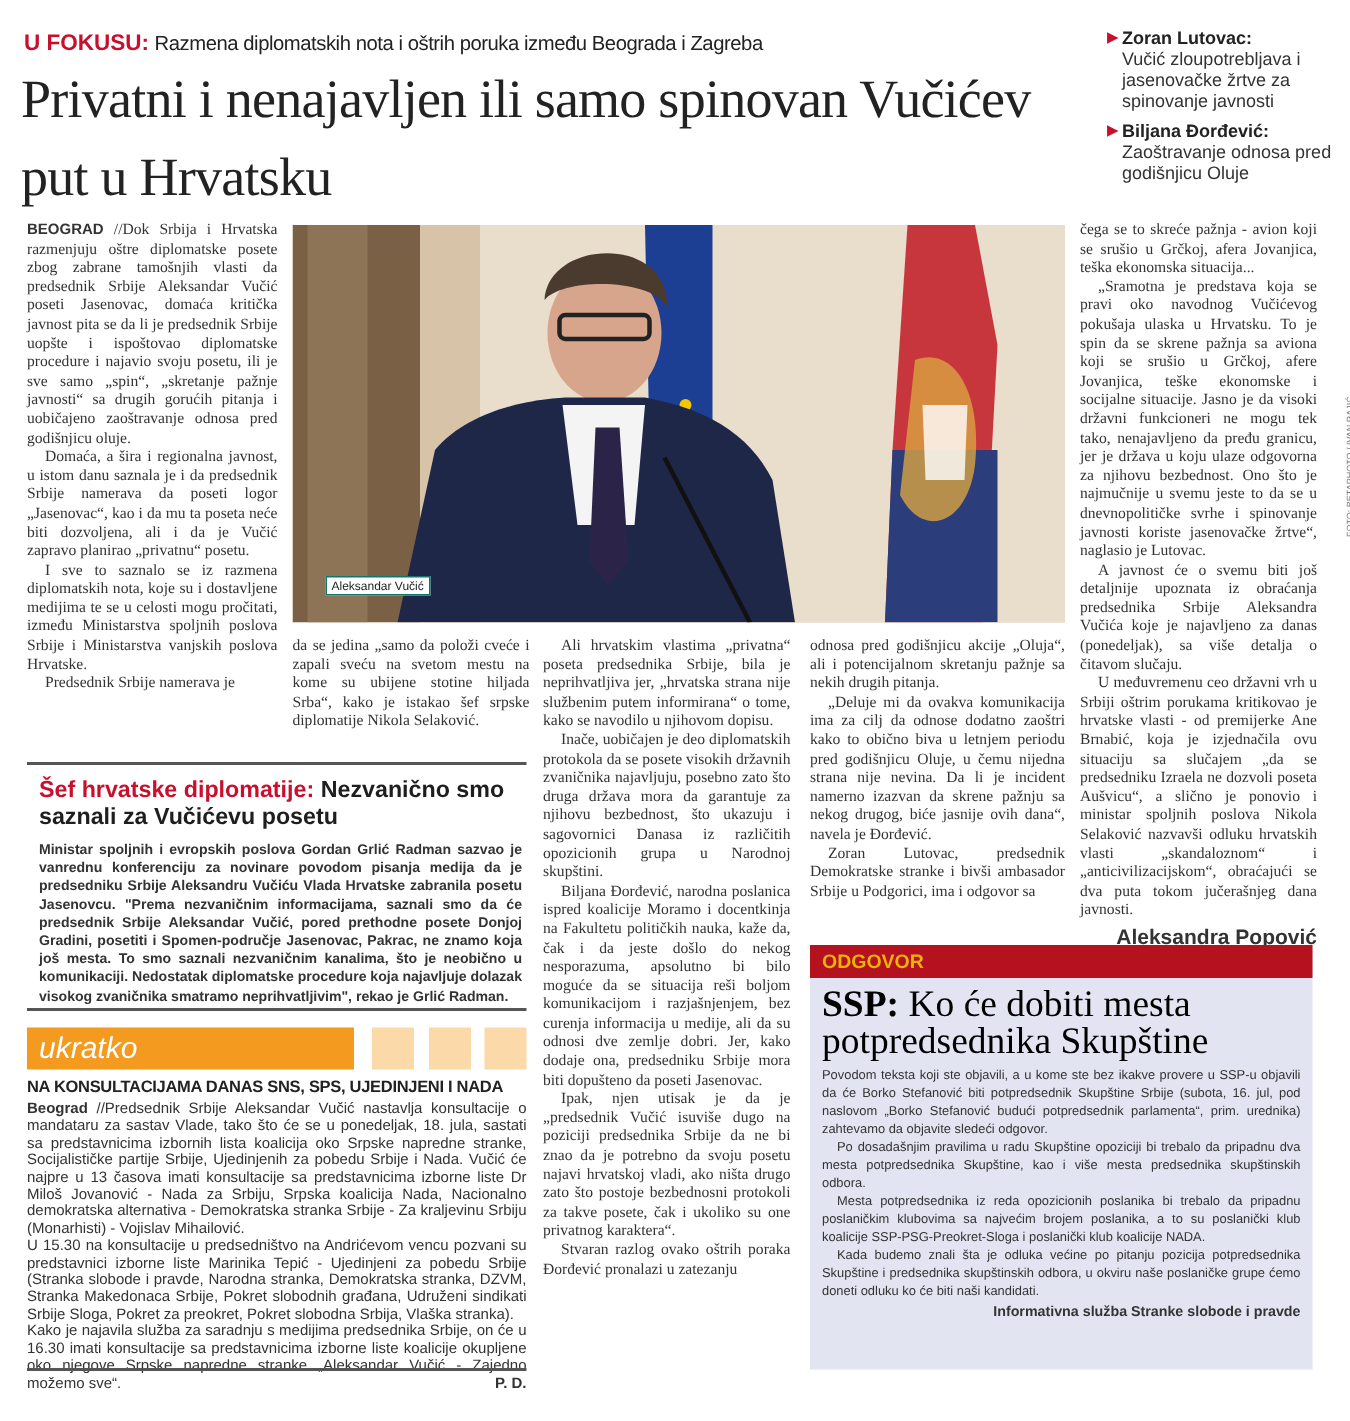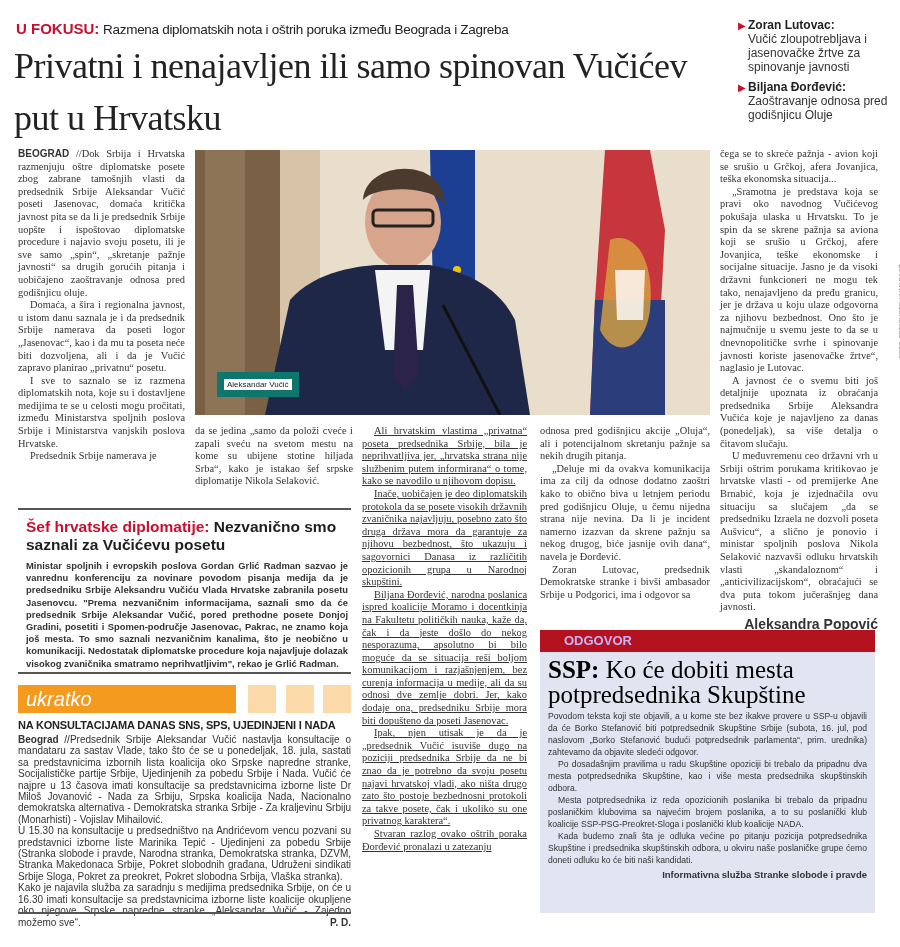--- a/index.html
+++ b/index.html
@@ -11,32 +11,32 @@
   .headline{left:14px;top:40px;width:720px;font-family:"Liberation Serif",serif;font-size:36px;line-height:52px;color:#222;letter-spacing:-0.5px;}
   .side-teasers{left:738px;top:18px;width:155px;}
   .teaser{margin-bottom:6px;font-family:"Liberation Sans",sans-serif;font-size:12px;line-height:14px;color:#333;padding-left:10px;position:relative;}
   .teaser .arrow{position:absolute;left:0;top:1px;color:#c8102e;font-size:10px;}
   .teaser b{display:block;color:#222;}
   .col{font-family:"Liberation Serif",serif;font-size:10.4px;line-height:12.6px;color:#333;text-align:justify;}
   .col p{margin:0;text-indent:12px;}
   .col p.first{text-indent:0;}
   .dateline{font-family:"Liberation Sans",sans-serif;font-weight:bold;font-size:10px;}
   .photo{left:195px;top:150px;width:515px;height:265px;overflow:hidden;background:#d8c9b0;}
-  .caption{position:absolute;left:22px;bottom:18px;background:#fff;border:7px solid #0f766e;font-family:"Liberation Sans",sans-serif;font-size:8px;padding:1px 3px;}
+  .caption{position:absolute;left:22px;bottom:18px;background:#fff;border:1px solid #0f766e;font-family:"Liberation Sans",sans-serif;font-size:8px;padding:1px 3px;}
   .credit{position:absolute;right:2px;top:150px;font-size:6px;color:#777;transform:rotate(-90deg);transform-origin:right top;font-family:"Liberation Sans",sans-serif;}
   .rule{height:2px;background:#555;}
   .box-title{font-family:"Liberation Sans",sans-serif;font-weight:bold;font-size:15.5px;line-height:18px;color:#1e1e1e;}
   .box-title .red{color:#c8102e;}
   .box-text{font-family:"Liberation Sans",sans-serif;font-weight:bold;font-size:9.4px;line-height:12.2px;color:#333;text-align:justify;}
   .ukratko-bar{left:18px;top:685px;width:218px;height:28px;background:#f39a1f;color:#fff;font-family:"Liberation Sans",sans-serif;font-style:italic;font-size:20px;line-height:28px;padding-left:8px;box-sizing:border-box;}
   .sq{top:685px;width:28px;height:28px;background:#fbd9a8;}
   .small-head{font-family:"Liberation Sans",sans-serif;font-weight:bold;font-size:11px;color:#222;letter-spacing:-0.2px;}
   .small-text{font-family:"Liberation Sans",sans-serif;font-size:10px;line-height:11.4px;color:#333;text-align:justify;}
   .odg{left:540px;top:630px;width:335px;height:283px;background:#e2e4f2;}
-  .odg-bar{height:22px;background:#b4121e;color:#c4b5fd;font-family:"Liberation Sans",sans-serif;font-weight:bold;font-size:13px;line-height:22px;padding-left:24px;}
+  .odg-bar{height:22px;background:#b4121e;color:#eab308;font-family:"Liberation Sans",sans-serif;font-weight:bold;font-size:13px;line-height:22px;padding-left:8px;}
   .odg-title{padding:5px 8px 0 8px;font-family:"Liberation Serif",serif;font-size:25px;line-height:25px;color:#000000;}
   .odg-text{padding:3px 8px 0 8px;font-family:"Liberation Sans",sans-serif;font-size:8.6px;line-height:12px;color:#333;text-align:justify;}
   .odg-text p{margin:0;text-indent:10px;}
   .odg-text p.first{text-indent:0;}
   .sig{font-family:"Liberation Sans",sans-serif;font-weight:bold;font-size:14px;text-align:right;}
 </style>
 </head>
 <body>
 
 <div class="abs kicker">
@@ -90,21 +90,21 @@
     <line x1="248" y1="155" x2="305" y2="265" stroke="#111" stroke-width="3"></line>
   </svg>
   <div class="caption">Aleksandar Vučić</div>
 </div>
 <div class="abs credit" style="left:690px;">FOTO: BETAPHOTO / IVAN RAJIĆ</div>
 
 <div class="abs col" style="left:195px;top:425px;width:158px;">
   <p class="first">da se jedina „samo da položi cveće i zapali sveću na svetom mestu na kome su ubijene stotine hiljada Srba“, kako je istakao šef srpske diplomatije Nikola Selaković.</p>
 </div>
 
-<div class="abs col" style="left:362px;top:425px;width:165px;text-decoration:underline;">
+<div class="abs col" style="left:362px;top:425px;width:165px;">
   <p>Ali hrvatskim vlastima „privatna“ poseta predsednika Srbije, bila je neprihvatljiva jer, „hrvatska strana nije službenim putem informirana“ o tome, kako se navodilo u njihovom dopisu.</p>
   <p>Inače, uobičajen je deo diplomatskih protokola da se posete visokih državnih zvaničnika najavljuju, posebno zato što druga država mora da garantuje za njihovu bezbednost, što ukazuju i sagovornici Danasa iz različitih opozicionih grupa u Narodnoj skupštini.</p>
   <p>Biljana Đorđević, narodna poslanica ispred koalicije Moramo i docentkinja na Fakultetu političkih nauka, kaže da, čak i da jeste došlo do nekog nesporazuma, apsolutno bi bilo moguće da se situacija reši boljom komunikacijom i razjašnjenjem, bez curenja informacija u medije, ali da su odnosi dve zemlje dobri. Jer, kako dodaje ona, predsedniku Srbije mora biti dopušteno da poseti Jasenovac.</p>
   <p>Ipak, njen utisak je da je „predsednik Vučić isuviše dugo na poziciji predsednika Srbije da ne bi znao da je potrebno da svoju posetu najavi hrvatskoj vladi, ako ništa drugo zato što postoje bezbednosni protokoli za takve posete, čak i ukoliko su one privatnog karaktera“.</p>
   <p>Stvaran razlog ovako oštrih poraka Đorđević pronalazi u zatezanju</p>
 </div>
 
 <div class="abs col" style="left:540px;top:425px;width:170px;">
   <p class="first">odnosa pred godišnjicu akcije „Oluja“, ali i potencijalnom skretanju pažnje sa nekih drugih pitanja.</p>
   <p>„Deluje mi da ovakva komunikacija ima za cilj da odnose dodatno zaoštri kako to obično biva u letnjem periodu pred godišnjicu Oluje, u čemu nijedna strana nije nevina. Da li je incident namerno izazvan da skrene pažnju sa nekog drugog, biće jasnije ovih dana“, navela je Đorđević.</p>

